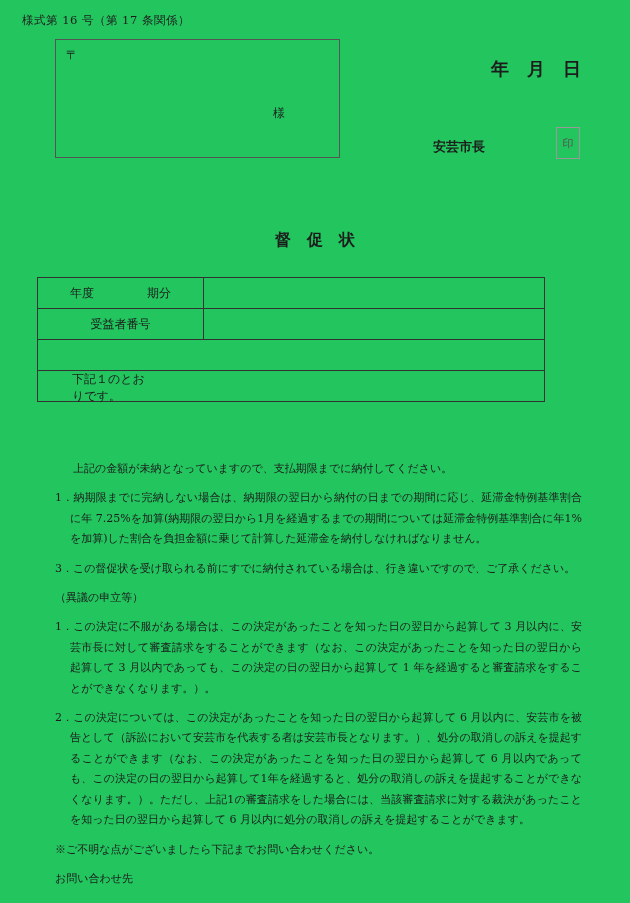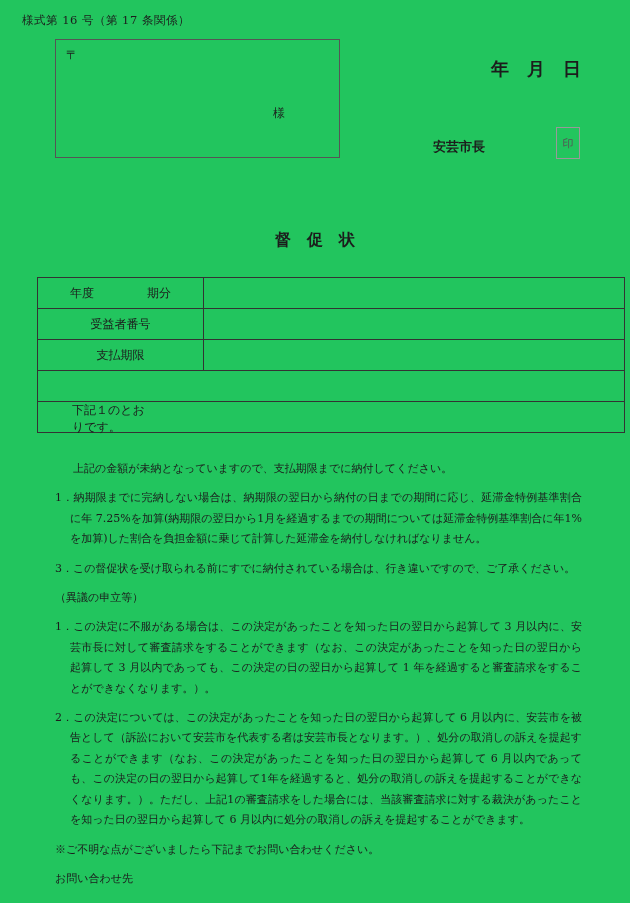--- a/index.html
+++ b/index.html
@@ -80,21 +80,21 @@
     margin: 18px;
     text-align: center;
     font-size: 16px;
     font-weight: bold;
     font-family: "DejaVu Sans", "Liberation Sans", sans-serif;
   }
   .billing-table {
     position: absolute;
     left: 37px;
     top: 277px;
-    width: 588px;
+    width: 508px;
     border: 1px solid #333;
     box-sizing: border-box;
     font-size: 12px;
   }
   .bt-row { display: grid; height: 30px; }
   .bt-row + .bt-row { border-top: 1px solid #333; }
   .bt-row.wide { grid-template-columns: 166px 1fr; }
   .bt-row.narrow { grid-template-columns: 110px 1fr; }
   .bt-label {
     border-right: 1px solid #333;
@@ -146,24 +146,20 @@
       <div class="bt-label split">
         <span>年度</span>
         <span>期分</span>
       </div>
       <div class="bt-value"></div>
     </div>
     <div class="bt-row wide">
       <div class="bt-label">受益者番号</div>
       <div class="bt-value"></div>
     </div>
-    <div class="bt-row wide">
-      <div class="bt-label">支払期限</div>
-      <div class="bt-value"></div>
-    </div>
     <div class="bt-row narrow">
       <div class="bt-value"></div>
     </div>
     <div class="bt-row narrow">
       <div class="bt-value padded">下記１のとおりです。</div>
     </div>
   </div>
 
   <div class="body-text">
     <p class="intro">上記の金額が未納となっていますので、支払期限までに納付してください。</p>

